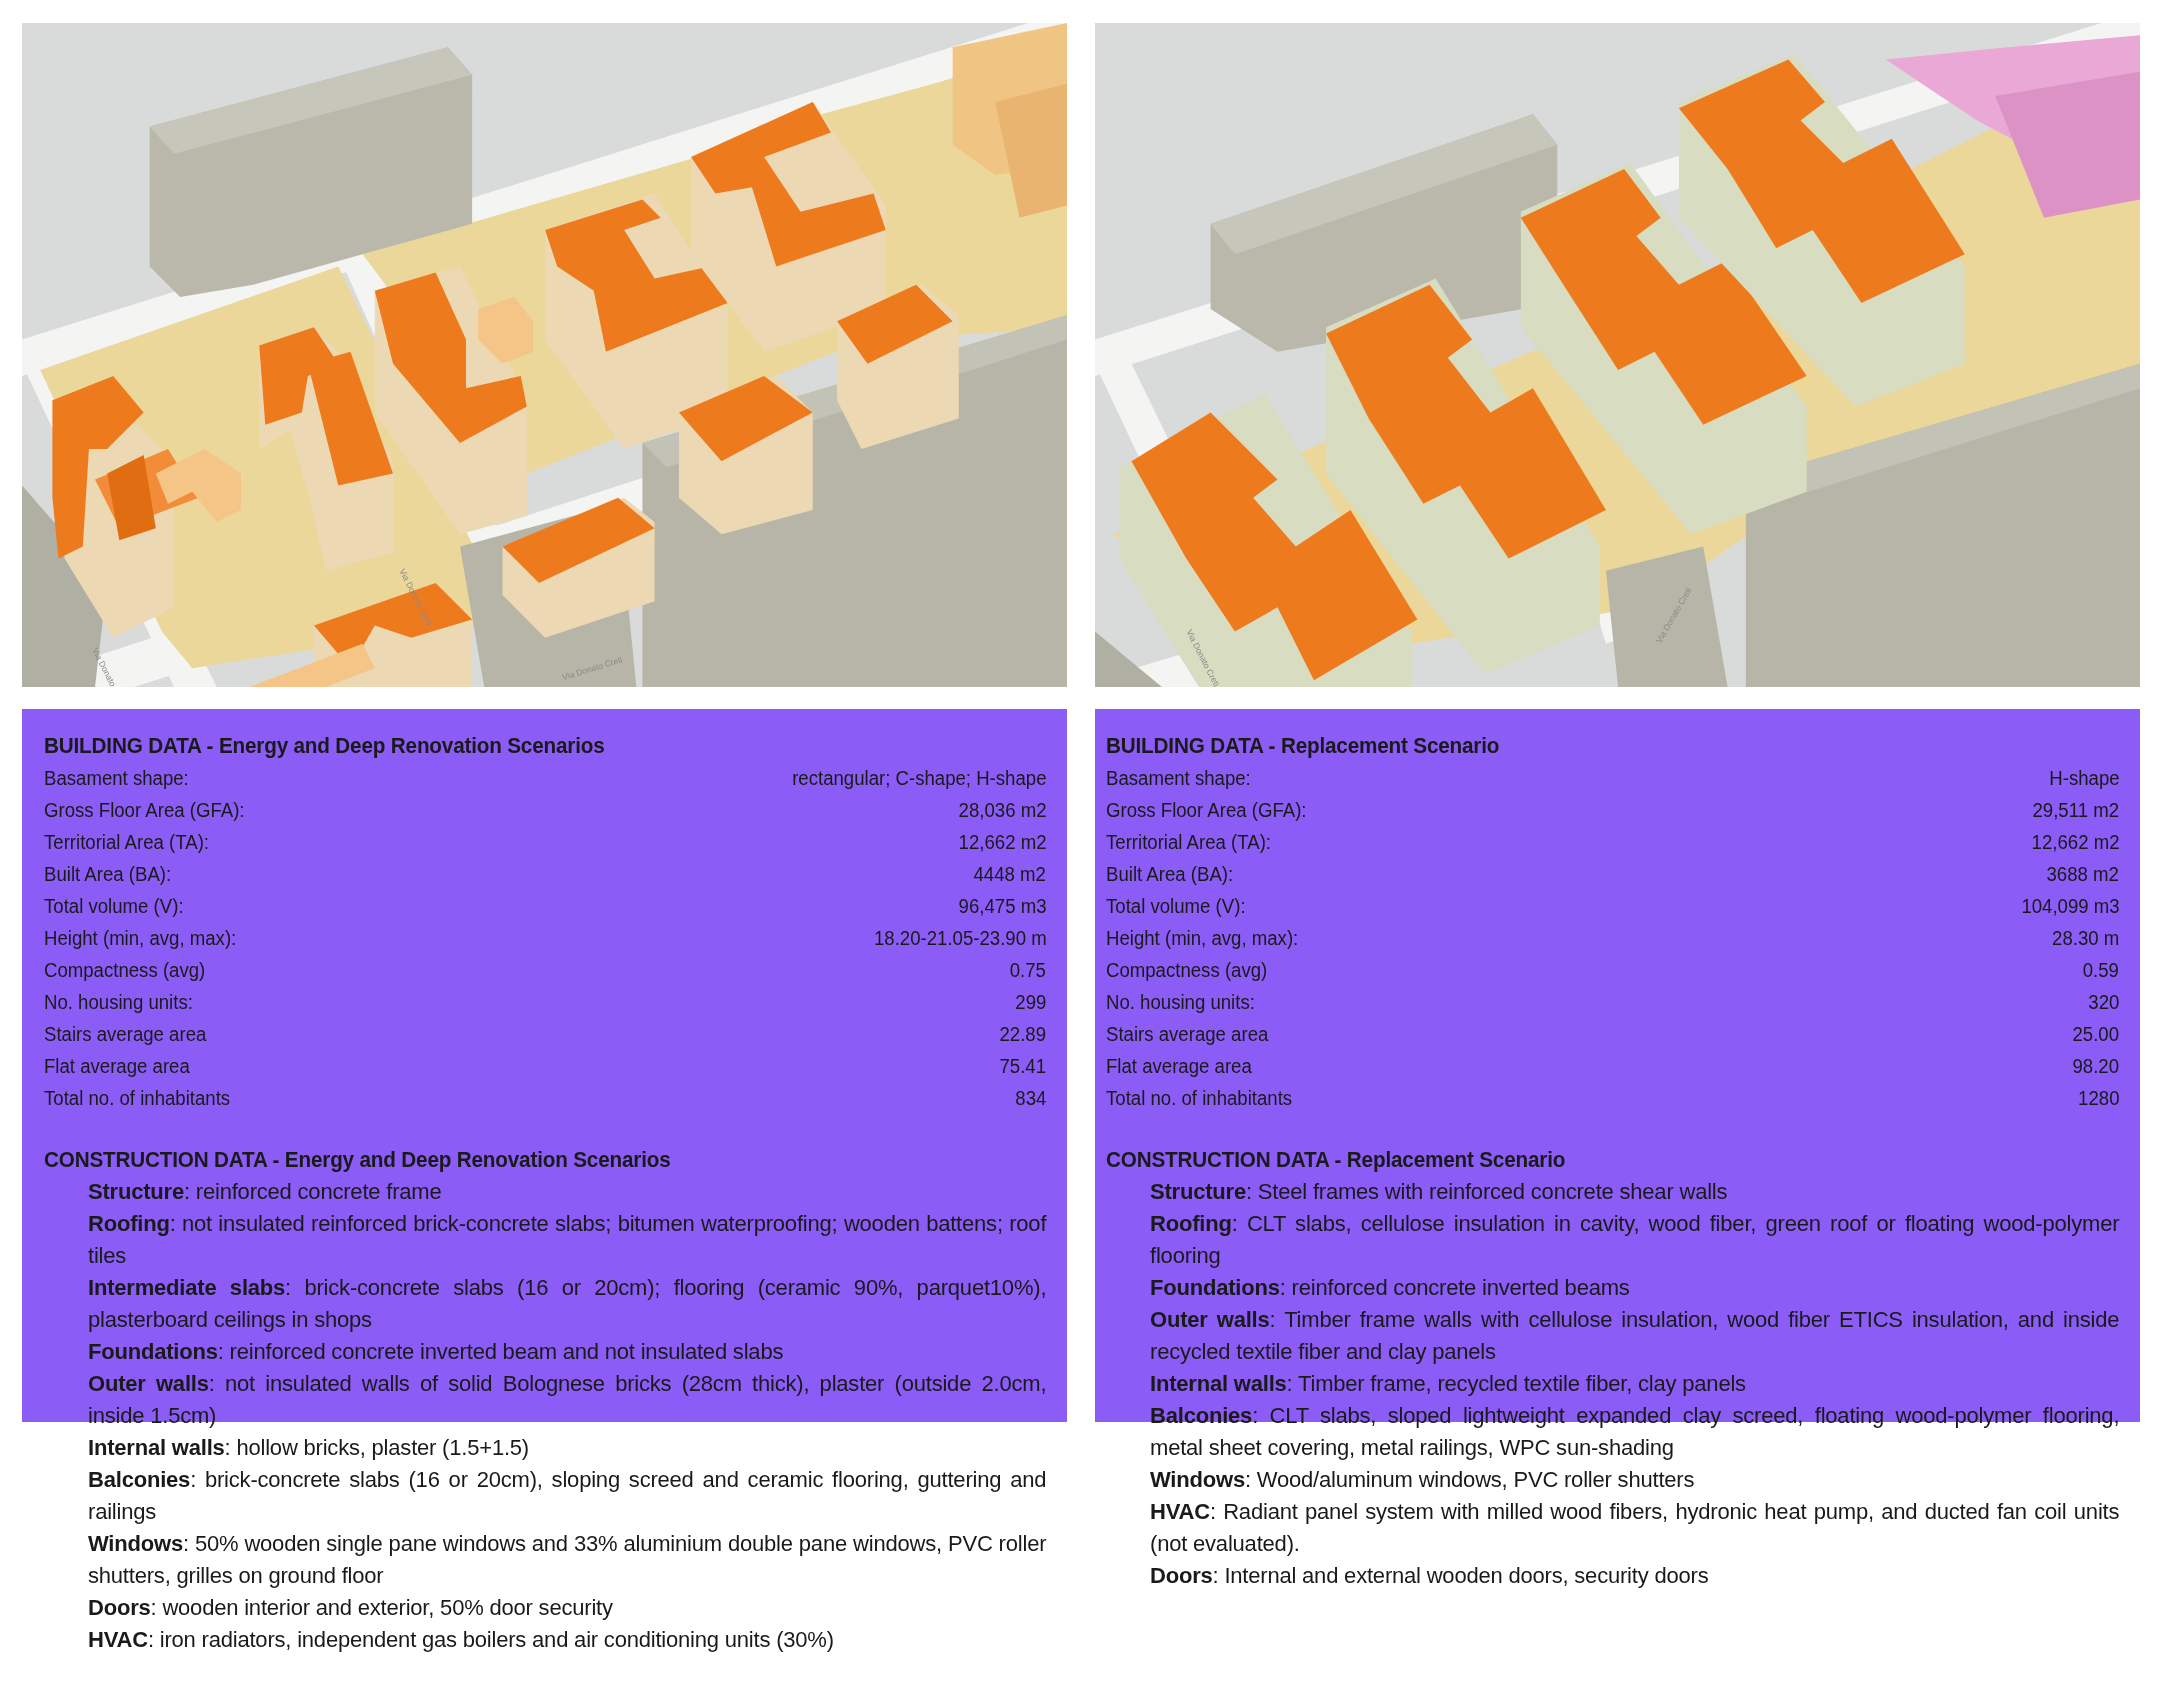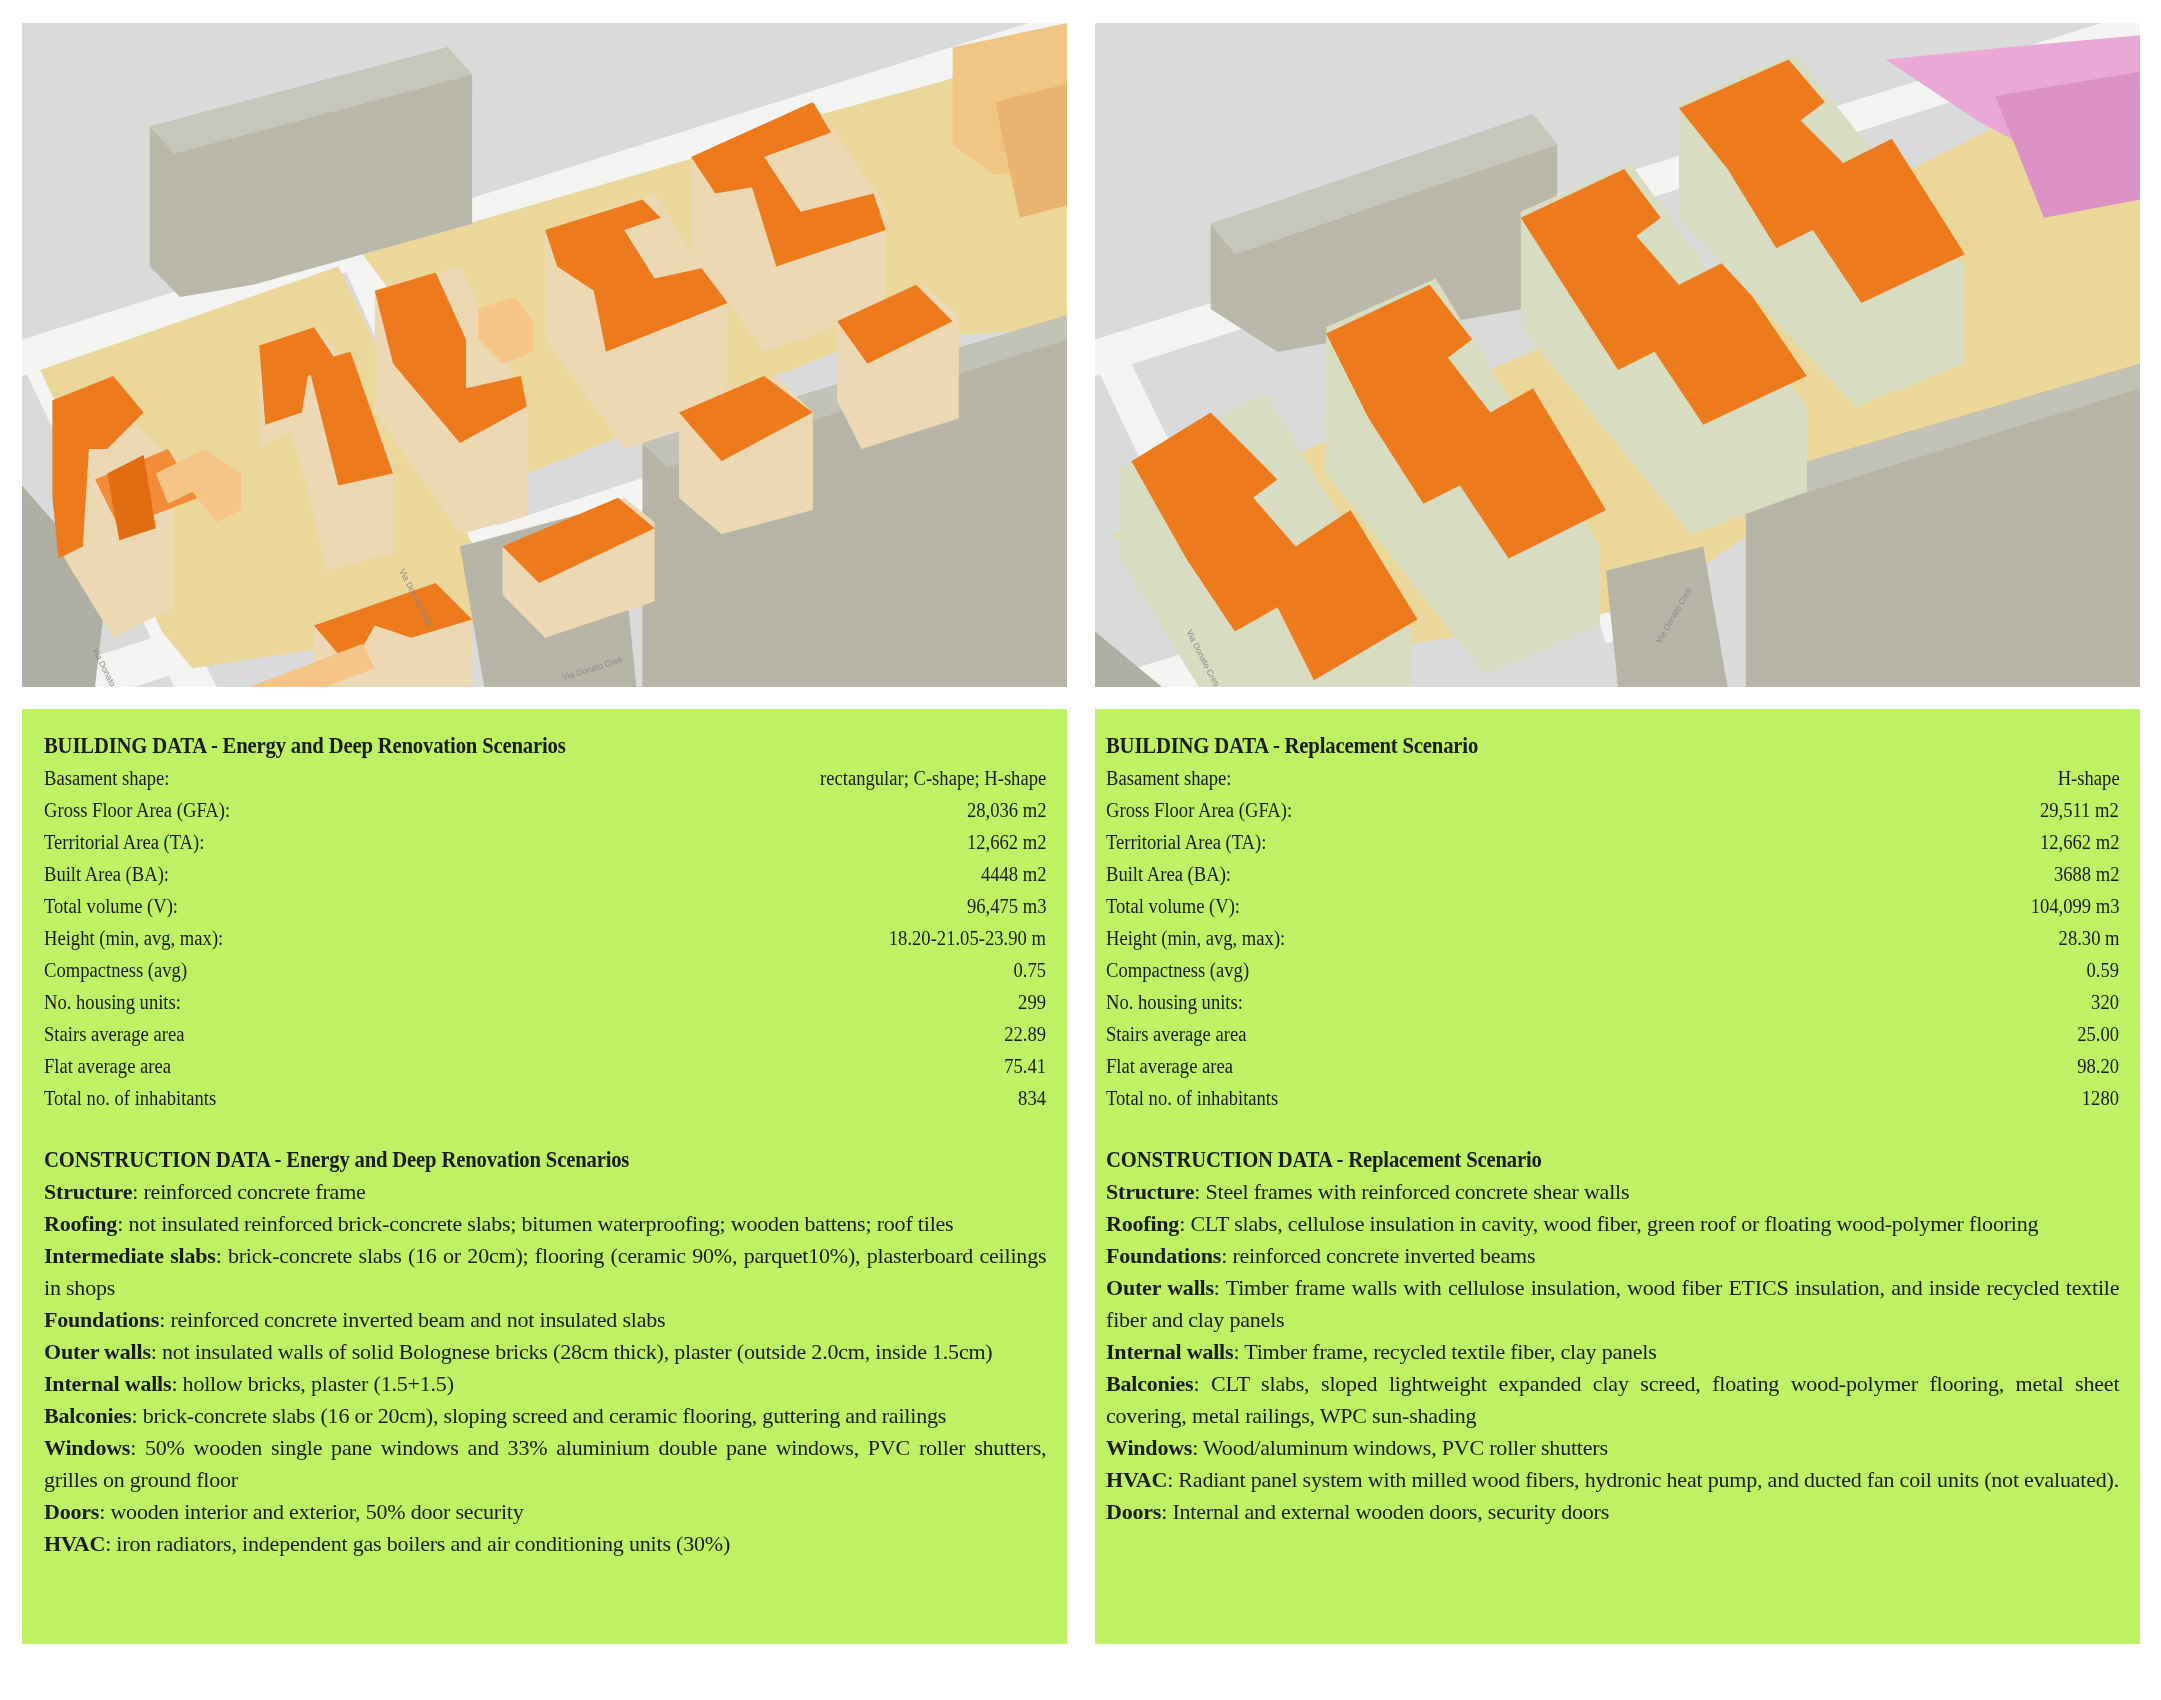--- a/index.html
+++ b/index.html
@@ -2,30 +2,30 @@
 <html style="font-size:9.7px"><head>
 <meta charset="utf-8">
 <style>
   html, body { margin:0; padding:0; background:#ffffff; }
   body { width:2161px; height:1701px; position:relative; overflow:hidden;
          font-family:"Liberation Sans", "DejaVu Sans", sans-serif; color:#1a1a1a; }
   .img-panel { position:absolute; top:22.5px; width:1045px; height:664px; overflow:hidden; background:#d9dbda; }
   .img-left { left:22px; }
   .img-right { left:1095px; }
   .img-panel svg { width:100%; height:100%; display:block; }
-  .text-panel { position:absolute; top:709px; width:1045px; height:935px; background:#bef264; box-sizing:border-box; padding:20.7px 20.7px 0 22px;font-family:Liberation Serif, serif; }
+  .text-panel { position:absolute; top:709px; width:1045px; height:713px; background:#8b5cf6; box-sizing:border-box; padding:20.7px 20.7px 0 22px; }
   .tp-left { left:22px; }
   .tp-right { left:1095px; padding-left:11px; }
   .section-title { font-weight:bold; font-size:22.5px; line-height:32px; letter-spacing:-0.2px; transform:scaleX(0.92); transform-origin:left; white-space:nowrap; }
   .kv-row { display:flex; justify-content:space-between; font-size:20px; line-height:32px; white-space:nowrap; }
   .kv-row span { display:inline-block; }
   .kv-key { transform:scaleX(0.93); transform-origin:left; }
   .kv-val { transform:scaleX(0.93); transform-origin:right; }
   .gap { height:30px; }
-  .cd-item { font-size:22px; line-height:32px; text-align:justify; letter-spacing:-0.2px; }
+  .cd-item { font-size:22px; line-height:32px; text-align:justify; letter-spacing:-0.2px;margin-left:44px; }
   .cd-item b { font-weight:bold; }
   .street-label { font-size:14px; fill:#8a8a8a; font-family:"Liberation Sans", sans-serif; }
 </style>
 </head>
 <body>
 
 <div class="img-panel img-left">
   <svg viewBox="0 0 1718 1091" preserveAspectRatio="none">
     <rect x="0" y="0" width="1718" height="1091" fill="#d9dbda"></rect>
 

